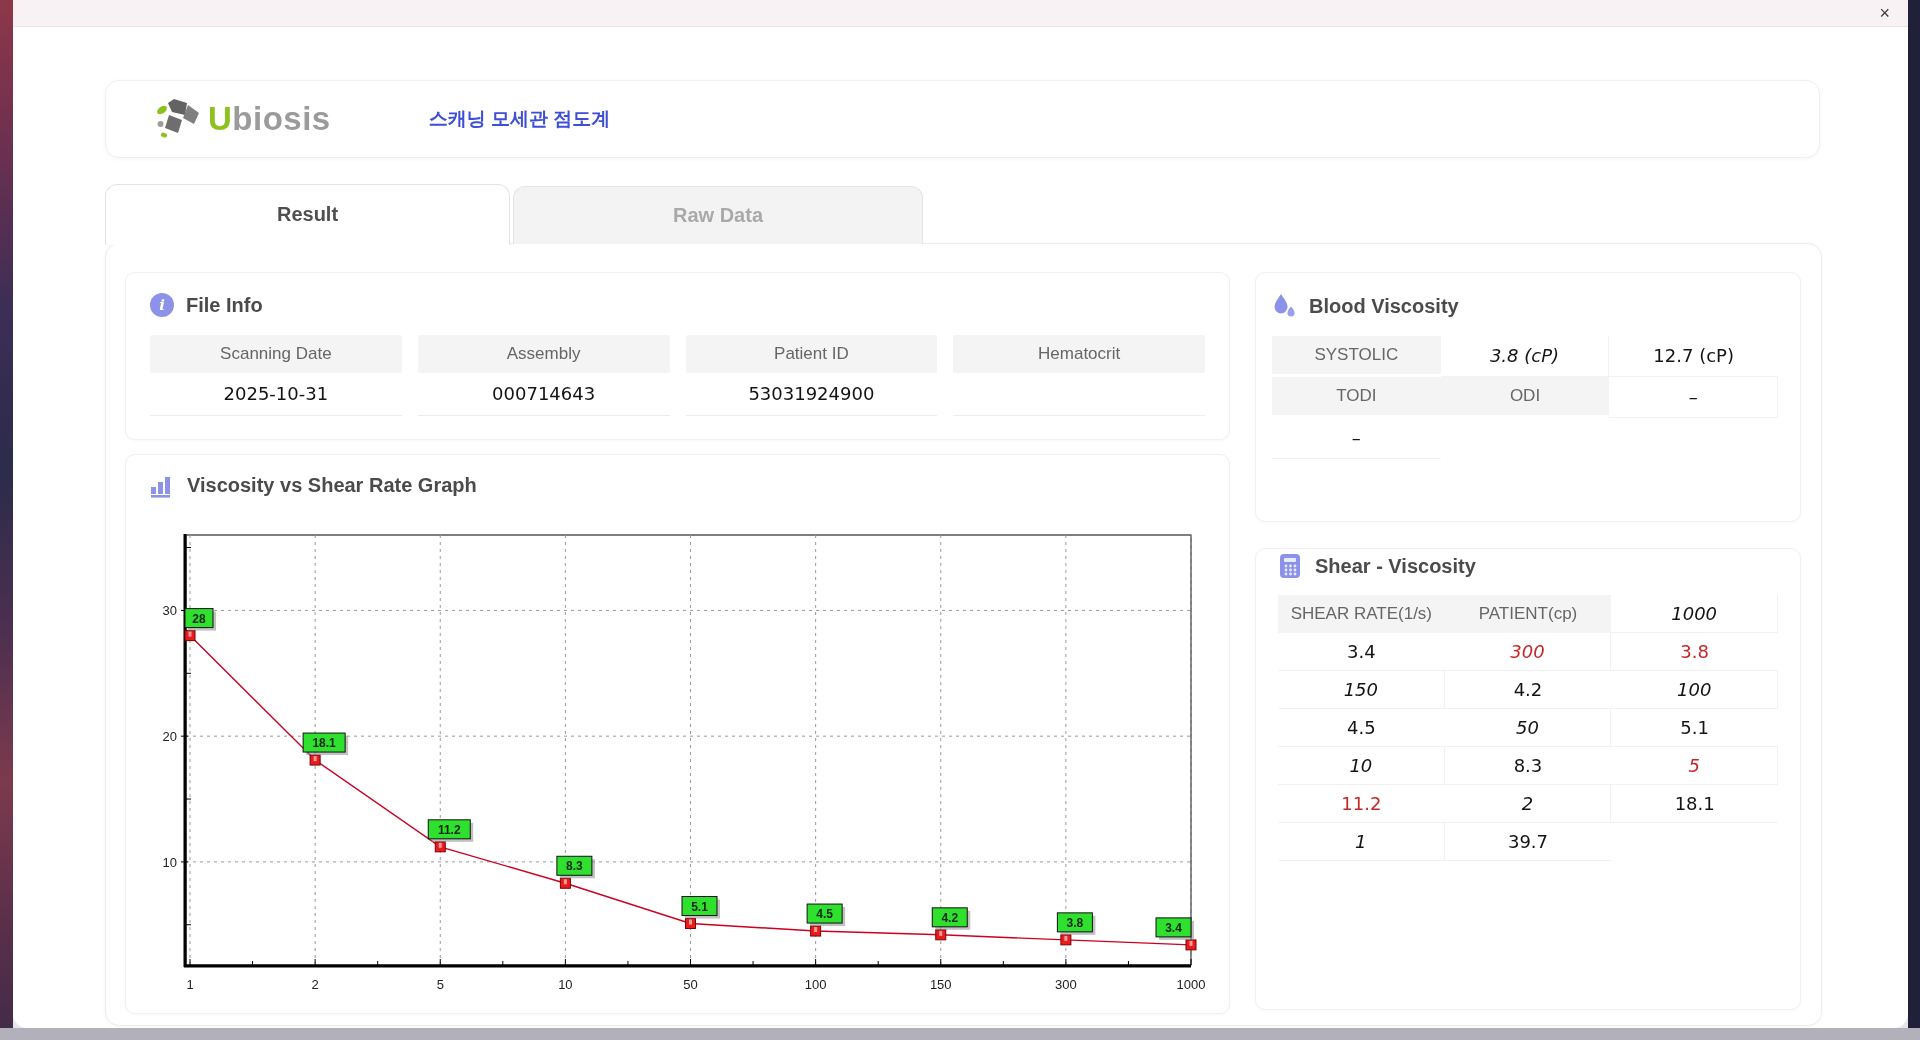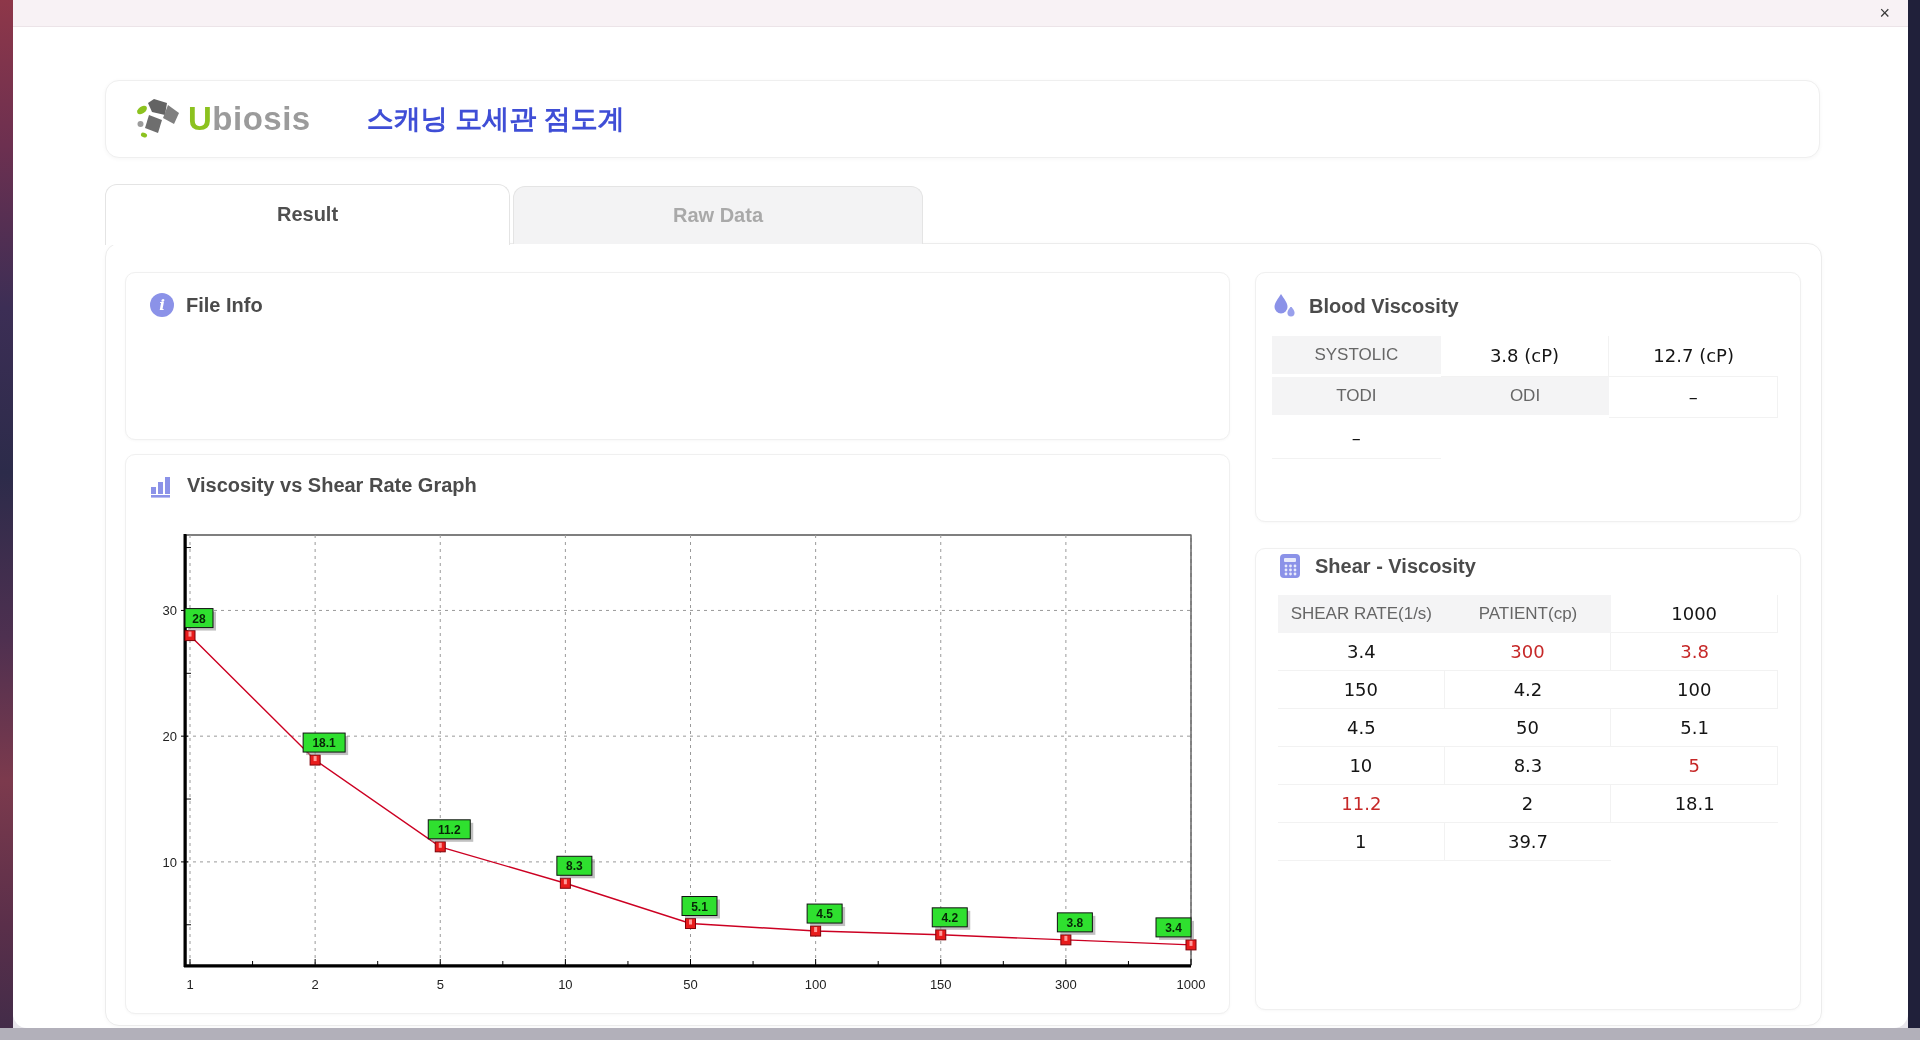--- a/index.html
+++ b/index.html
@@ -15,26 +15,26 @@
   .bottom-strip{position:absolute;left:0;bottom:0;width:1920px;height:12px;background:#b2b0ba;z-index:6;}
   .top-strip{position:absolute;left:13px;top:0;width:1895px;height:26px;background:#f8f2f5;
     border-bottom:1px solid #ece4e8;z-index:4;}
   .close-btn{position:absolute;right:18px;top:2px;font-size:18px;line-height:22px;color:#3a3a3a;cursor:pointer;}
   .modal{position:absolute;left:13px;top:26px;width:1895px;height:1002px;background:#fff;
     border-radius:0 0 14px 14px;z-index:1;}
 
   
   .header-card{position:absolute;left:92px;top:54px;width:1715px;height:78px;background:#fff;
     border:1px solid #efefef;border-radius:14px;box-shadow:0 1px 4px rgba(0,0,0,.04);
-    display:flex;align-items:center;padding-left:28px;box-sizing:border-box;}
+    display:flex;align-items:center;padding-left:48px;box-sizing:border-box;}
   .brand{display:flex;align-items:center;gap:6px;}
   .brand-text{font-size:33px;font-weight:700;letter-spacing:.5px;}
   .brand-u{color:#8cc21f;}
   .brand-rest{color:#9b9b9b;}
-  .app-subtitle{margin-left:56px;font-size:27px;font-weight:700;color:#3f4ed6;}
+  .app-subtitle{margin-left:98px;font-size:19px;font-weight:700;color:#3f4ed6;}
 
   
   .tab{position:absolute;box-sizing:border-box;text-align:center;font-weight:700;cursor:pointer;}
   .tab-result{left:92px;top:158px;width:405px;height:61px;background:#fff;z-index:3;
     border:1px solid #e4e4e4;border-bottom:none;border-radius:12px 12px 0 0;
     color:#4f4f4f;font-size:20px;line-height:58px;}
   .tab-raw{left:500px;top:160px;width:410px;height:58px;background:#f3f3f4;z-index:3;
     border:1px solid #e4e4e4;border-bottom:none;border-radius:12px 12px 0 0;
     color:#a9a9a9;font-size:20px;line-height:56px;}
 
@@ -60,21 +60,21 @@
   .graph-title{position:absolute;left:24px;top:18px;}
   .graph-svg{position:absolute;left:0;top:0;width:1105px;height:560px;}
 
   
   .blood-card{left:1242px;top:246px;width:546px;height:250px;padding:20px 22px 0 16px;}
   .shear-card{left:1242px;top:522px;width:546px;height:462px;padding:4px 22px 0 22px;}
   .tbl{display:grid;grid-template-columns:1fr 1fr 1fr;margin-top:16px;}
   .th{height:38px;line-height:38px;text-align:center;background:#f4f4f5;color:#666;font-size:17px;}
   .td{height:40px;line-height:40px;text-align:center;color:#141414;font-size:18px;
     font-family:"DejaVu Sans",sans-serif;border-bottom:1px solid #f2f2f2;}
-  .td.first{border-right:1px solid #f2f2f2;}
+  .td.first{border-right:1px solid #f2f2f2;font-style:italic;}
   .shear-tbl .td{height:37px;line-height:37px;}
   .red{color:#c62828;}
   .red .td{color:#c62828;}
 
   
   .round-icon{width:24px;height:24px;border-radius:50%;background:#8b92e8;color:#fff;display:flex;
     align-items:center;justify-content:center;font-family:"DejaVu Serif",serif;
     font-style:italic;font-weight:700;font-size:15px;flex:0 0 auto;}
 </style>
 </head>
@@ -106,20 +106,38 @@
 
   <div class="tab tab-raw">Raw Data</div>
   <div class="tab tab-result">Result</div>
 
   <div class="result-panel"></div>
 
   <div class="card file-info-card">
     <div class="sec-title">
       <span class="round-icon">i</span>
       <span>File Info</span>
+    </div>
+    <div class="fields-row">
+      <div class="field">
+        <div class="field-label">Scanning Date</div>
+        <div class="field-value">2025-10-31</div>
+      </div>
+      <div class="field">
+        <div class="field-label">Assembly</div>
+        <div class="field-value">000714643</div>
+      </div>
+      <div class="field">
+        <div class="field-label">Patient ID</div>
+        <div class="field-value">53031924900</div>
+      </div>
+      <div class="field">
+        <div class="field-label">Hematocrit</div>
+        <div class="field-value"></div>
+      </div>
     </div>
   </div>
 
   <div class="card graph-card">
     <svg class="graph-svg" viewBox="0 0 1105 560">
         <rect x="60" y="80" width="1005" height="430" fill="#ffffff" stroke="#000" stroke-width="1"></rect>
         <line x1="64" y1="80" x2="64" y2="510" stroke="#9a9a9a" stroke-width="1" stroke-dasharray="3,4"></line>
         <line x1="64" y1="504" x2="64" y2="510" stroke="#000" stroke-width="1"></line>
         <text x="64" y="534" text-anchor="middle" font-size="13" fill="#222">1</text>
         <line x1="126.5625" y1="506" x2="126.5625" y2="510" stroke="#000" stroke-width="1"></line>

